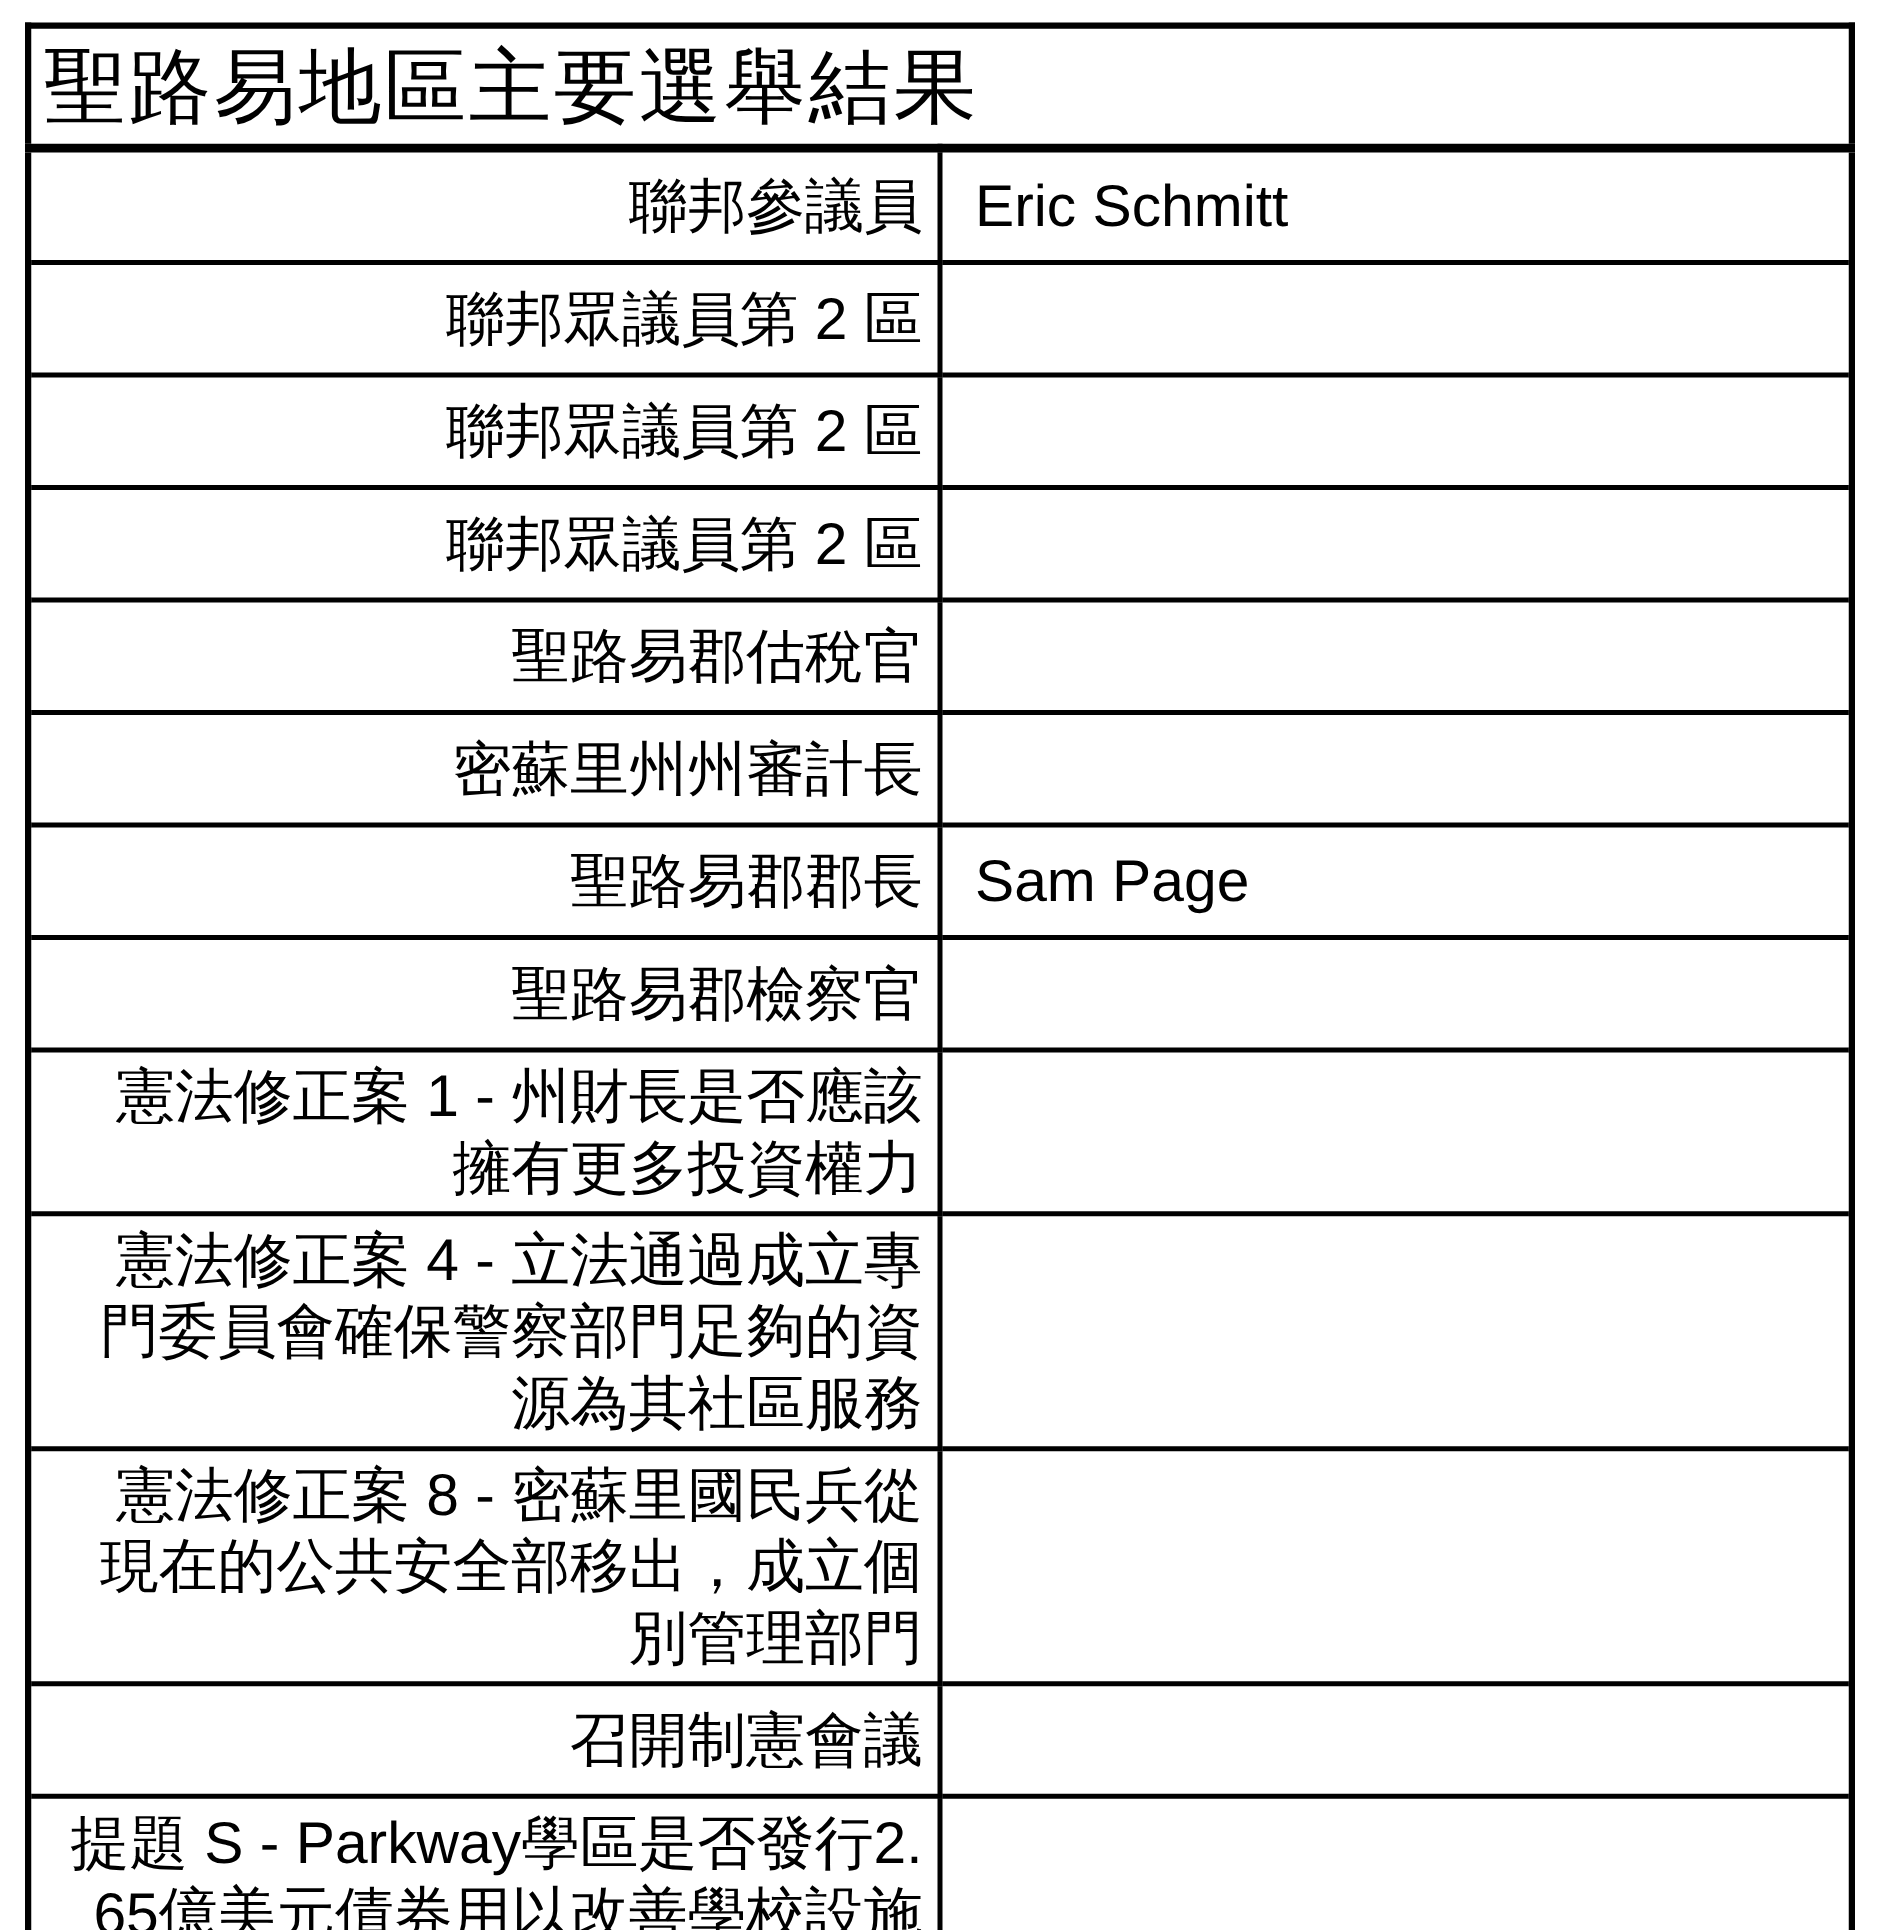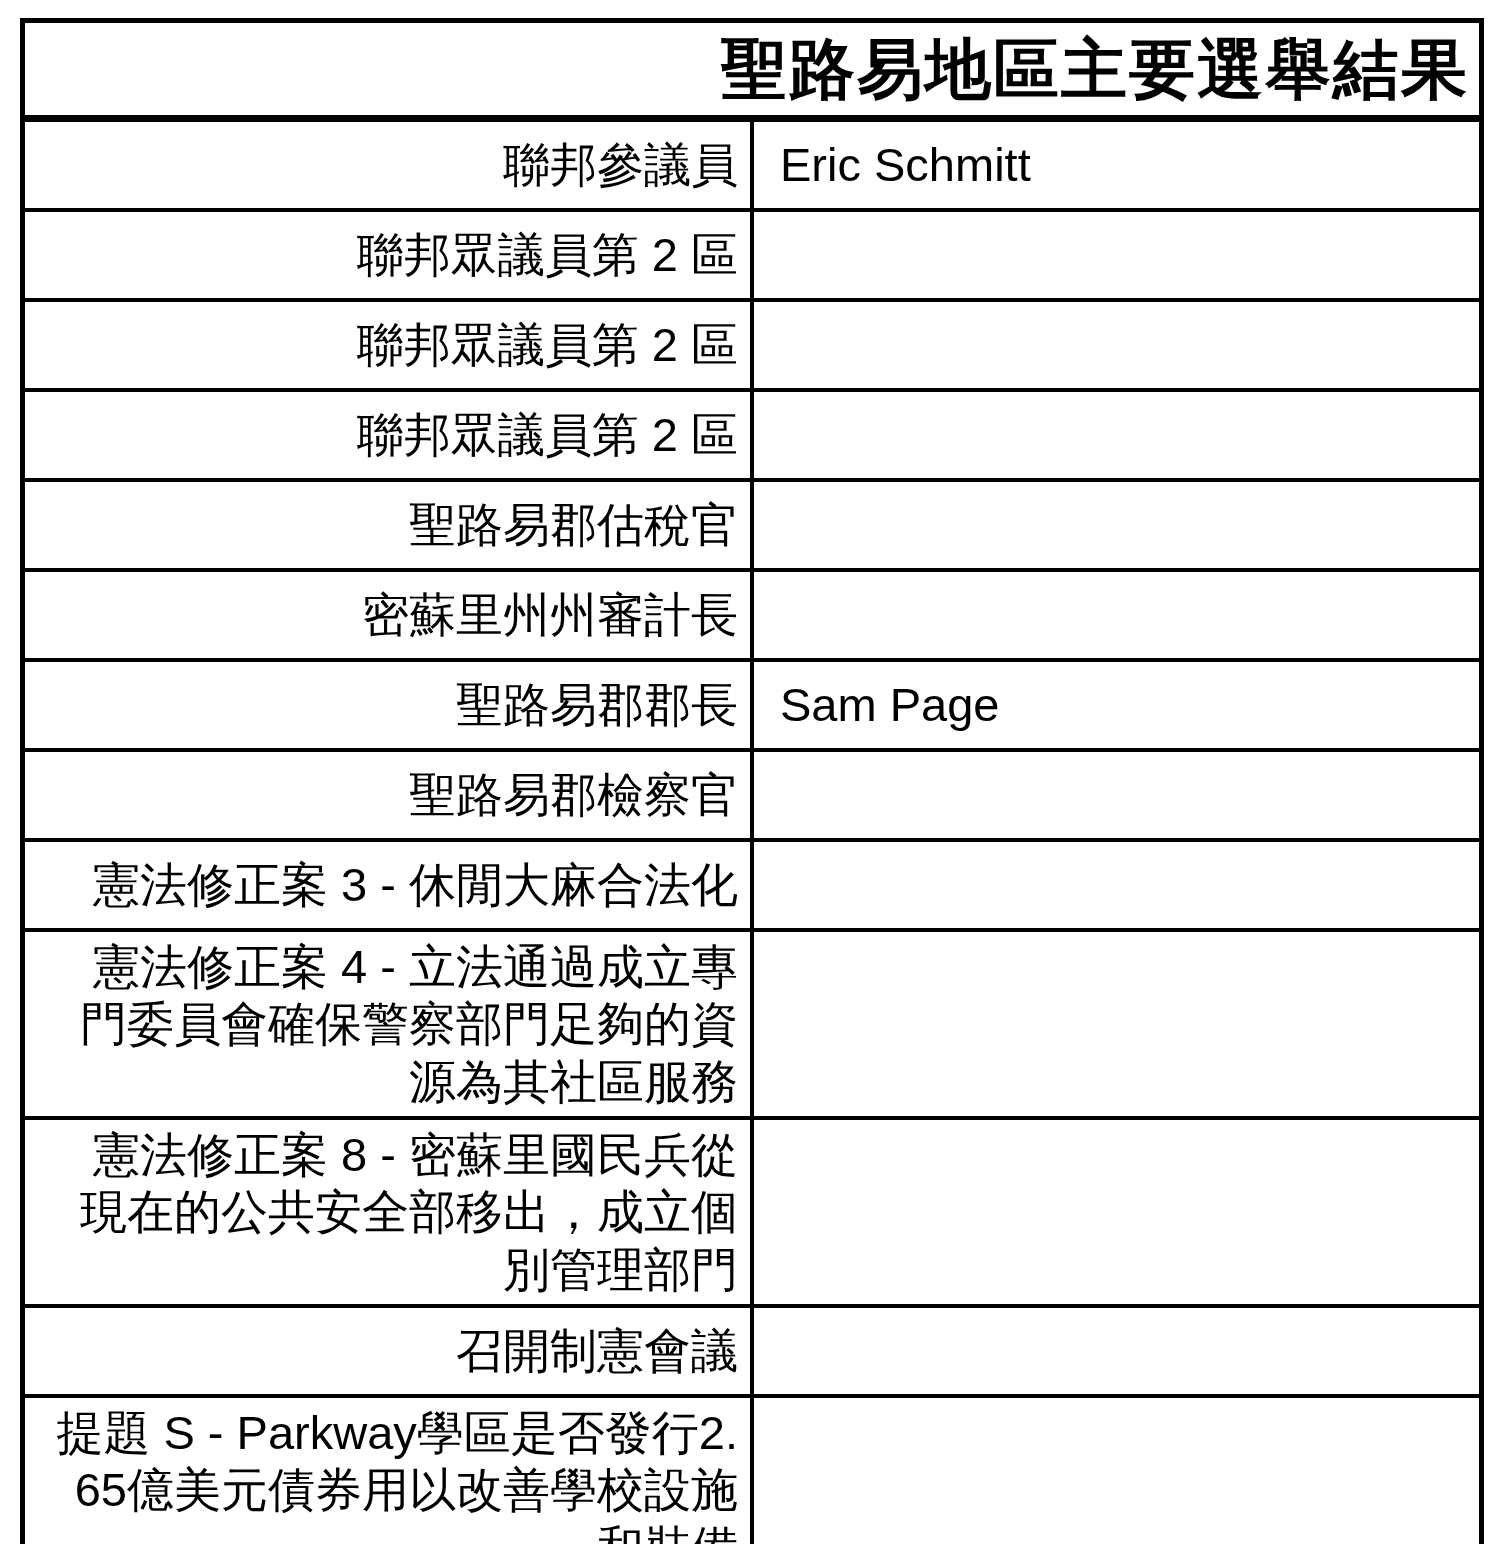--- a/index.html
+++ b/index.html
@@ -29,22 +29,22 @@
     border: 4px solid #000000;
     font-size: 47px;
     line-height: 1.22;
     vertical-align: middle;
     padding: 6px 12px 6px 26px;
     word-break: break-word;
     overflow-wrap: break-word;
   }
   tr.title-row td {
     border-bottom: 7px solid #000000;
-    text-align: right;
-    font-weight: bold;
+    text-align: left;
+    font-weight: normal;
     font-size: 66px;
     line-height: 1.1;
     height: 76px;
     padding: 8px 10px;
     letter-spacing: 2px;
   }
   tr.data-row td {
     height: 74px;
   }
   td.office-cell {
@@ -98,25 +98,25 @@
   <tr class="data-row">
     <td class="office-cell">聖路易郡郡長</td>
     <td class="result-cell">Sam Page</td>
   </tr>
 
   <tr class="data-row">
     <td class="office-cell">聖路易郡檢察官</td>
     <td class="result-cell"></td>
   </tr>
 
-
   <tr class="data-row">
-    <td class="office-cell">憲法修正案 3 - 休閒大麻合法化</td>
+    <td class="office-cell">憲法修正案 1 - 州財長是否應該擁有更多投資權力</td>
     <td class="result-cell"></td>
   </tr>
+
 
   <tr class="data-row">
     <td class="office-cell">憲法修正案 4 - 立法通過成立專門委員會確保警察部門足夠的資源為其社區服務</td>
     <td class="result-cell"></td>
   </tr>
 
   <tr class="data-row">
     <td class="office-cell">憲法修正案 8 - 密蘇里國民兵從現在的公共安全部移出，成立個別管理部門</td>
     <td class="result-cell"></td>
   </tr>

